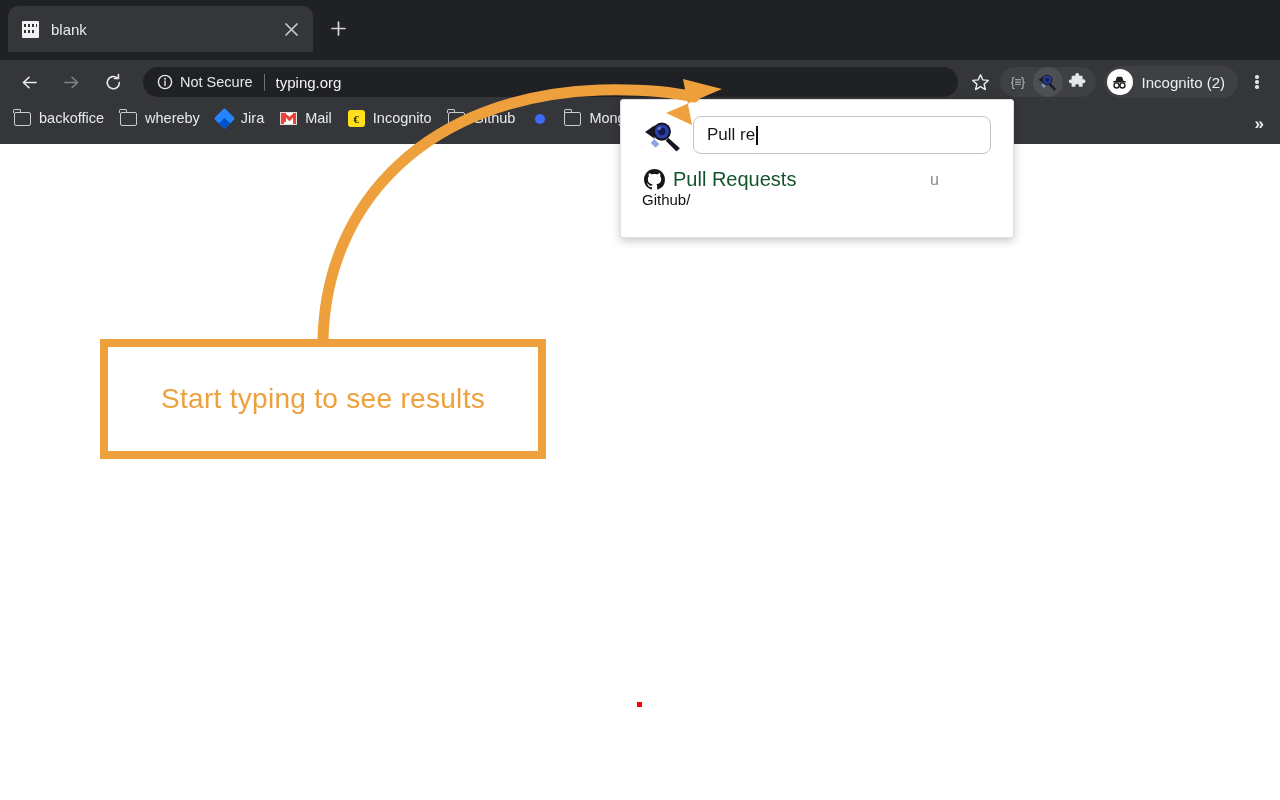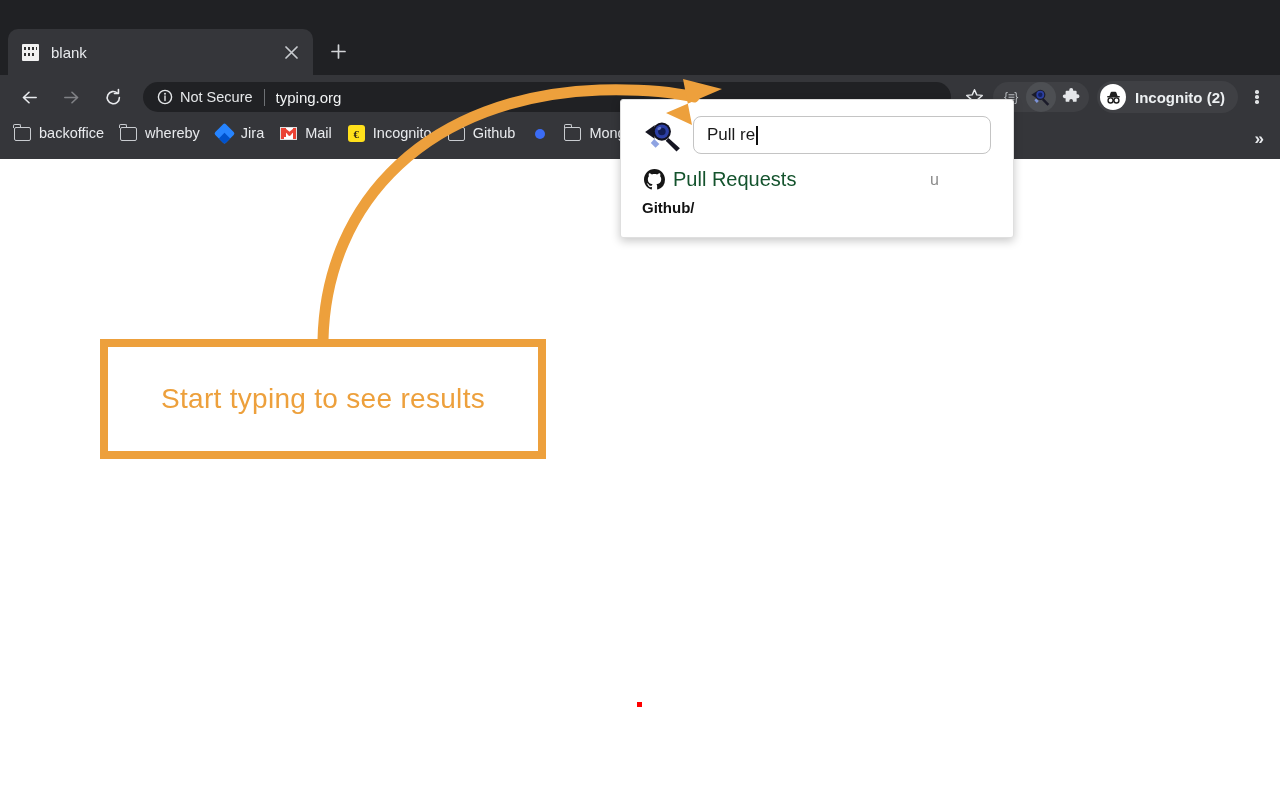--- a/index.html
+++ b/index.html
@@ -23,23 +23,22 @@
     left: 0; top: 0;
     width: 1280px;
     height: 136px;
     background: #202124;
     z-index: 10;
   }
 
   
   .tabstrip {
     position: relative;
-    height: 52px;
+    height: 60px;
     background: #202124;
-    margin-top: 23px;
   }
   .tab {
     position: absolute;
     left: 8px;
     top: 6px;
     width: 305px;
     height: 46px;
     background: #35363a;
     border-radius: 10px 10px 0 0;
     display: flex;
@@ -193,21 +192,20 @@
     border-radius: 50%;
     background: #ffffff;
     display: flex; align-items: center; justify-content: center;
     flex: 0 0 auto;
   }
   .profile-name {
     color: #eceff1;
     font-size: 15px;
     margin-left: 9px;
     white-space: nowrap;
-    font-weight: bold;
   }
   .menu-btn {
     width: 30px; height: 32px;
     margin-left: 4px;
     display: flex; align-items: center; justify-content: center;
     flex: 0 0 auto;
   }
   .menu-dot {
     width: 3.5px; height: 3.5px;
     background: #e0e2e4;
@@ -449,23 +447,22 @@
     white-space: nowrap;
   }
   .result-shortcut {
     font-size: 16px;
     color: #8b8b8b;
     flex: 0 0 auto;
     margin-right: 52px;
   }
   .result-path {
     font-size: 15px;
-    font-weight: bold;
+    font-weight: normal;
     color: #111;
-    margin-top: 8px;
     margin-left: -1px;
   }
 
   
   .annotation-layer {
     position: absolute;
     left: 0; top: 0;
     width: 1280px; height: 800px;
     pointer-events: none;
     z-index: 40;

